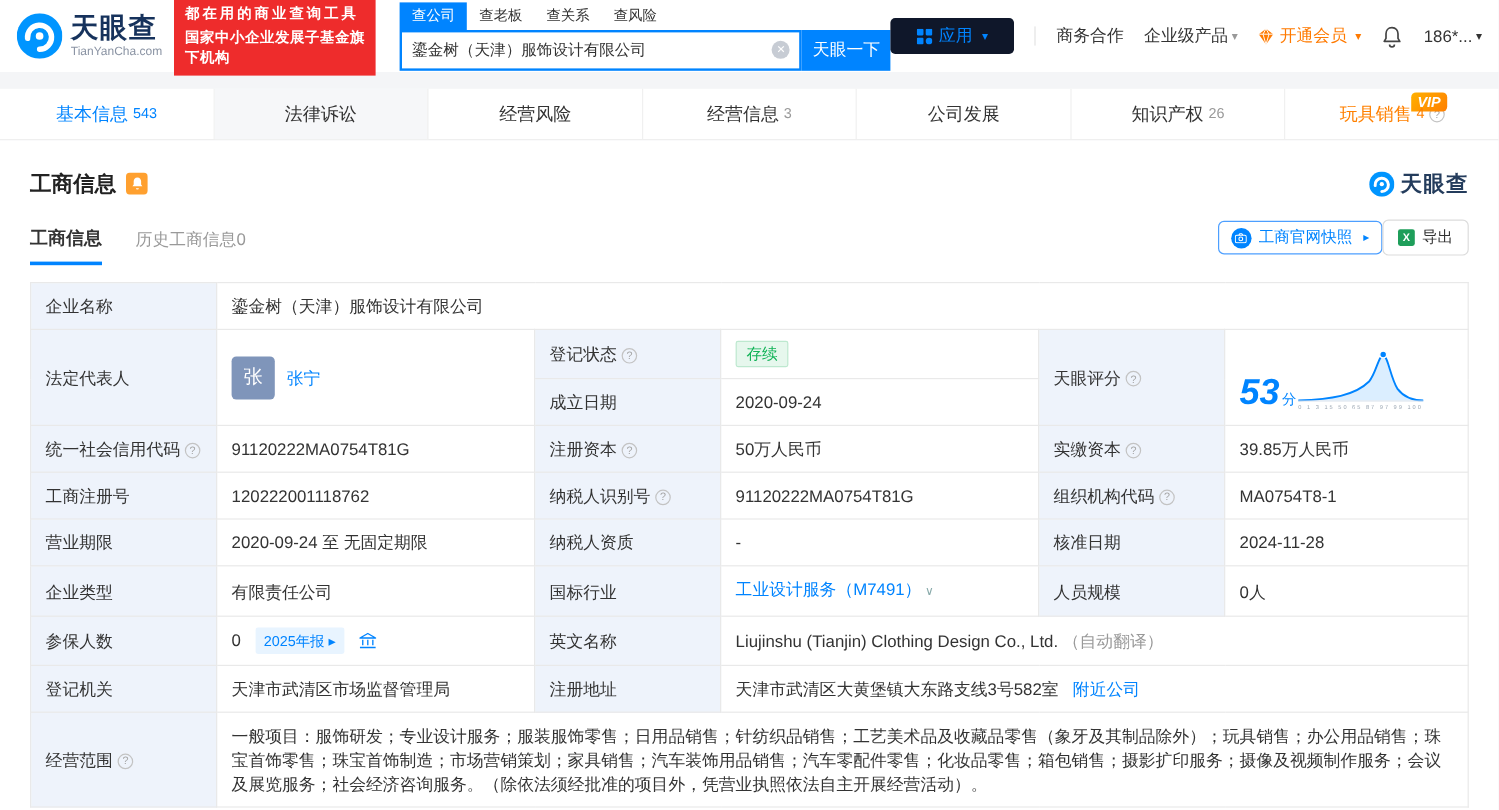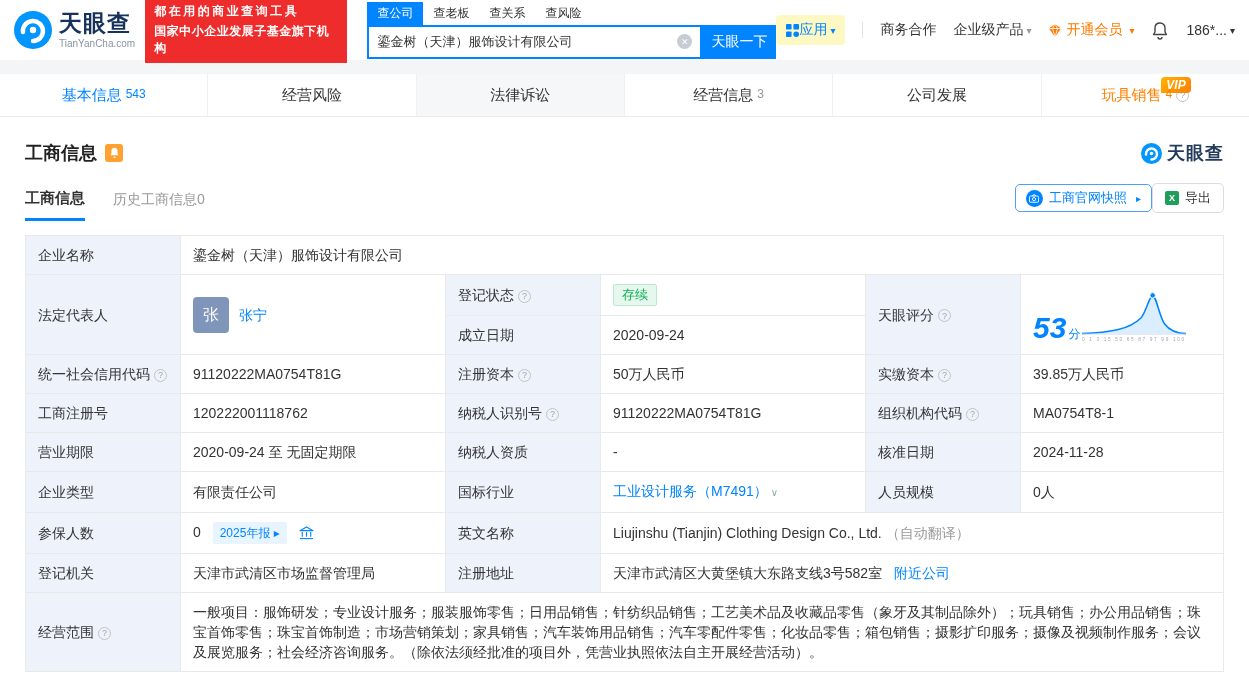--- a/index.html
+++ b/index.html
@@ -24,21 +24,21 @@
   .search-tabs { display:flex; }
   .stab { font-size:12px; color:#333; padding:3px 10px; cursor:pointer; }
   .stab.active { background:#0084ff; color:#fff; }
   .search-row { display:flex; }
   .search-box { width:335px; height:34px; border:2px solid #0084ff; background:#fff; display:flex; align-items:center; padding:0 8px; }
   .search-box input { flex:1; border:none; outline:none; font-size:13px; color:#333; font-family:inherit; }
   .clear-ic { width:15px; height:15px; border-radius:50%; background:#c7ccd4; color:#fff; font-size:9px; display:flex; align-items:center; justify-content:center; cursor:pointer; }
   .search-btn { width:74px; height:34px; background:#0084ff; color:#fff; border:none; font-size:14px; cursor:pointer; font-family:inherit; }
 
   .top-menu { margin-left:auto; display:flex; align-items:center; gap:17px; font-size:14px; color:#333; white-space:nowrap; }
-  .apps-pill { display:flex; align-items:center; background:#fef9c3; color:#0084ff; border-radius:4px; padding:6px 10px; cursor:pointer; }
+  .apps-pill { display:flex; align-items:center; gap:5px; background:#0f172a; color:#0084ff; border-radius:4px; padding:6px 22px; cursor:pointer; }
   .vdiv { width:1px; height:16px; background:#e3e3e3; }
   .menu-item { color:#333; cursor:pointer; display:flex; align-items:center; }
   .menu-item .caret { color:#999; }
   .vip-item { color:#ff7a00; display:flex; align-items:center; gap:4px; cursor:pointer; }
   .bell-btn { display:flex; cursor:pointer; }
   .acct { display:flex; align-items:center; cursor:pointer; }
 
   
   .nav { height:43px; background:#fff; display:flex; margin-top:14px; border-bottom:1px solid #ebebeb; }
   .ntab { flex:1; display:flex; align-items:center; justify-content:center; font-size:15px; color:#333; border-right:1px solid #f0f0f0; cursor:pointer; position:relative; }
@@ -164,32 +164,36 @@
           <span class="caret">▾</span>
         </span>
     </div>
   </header>
 
   <nav class="nav">
     <div class="ntab active">
       <span>基本信息</span>
       <span class="count">543</span>
     </div>
+    <div class="ntab shaded">
+      <span>法律诉讼</span>
+    </div>
     <div class="ntab">
       <span>经营风险</span>
-    </div>
-    <div class="ntab shaded">
-      <span>法律诉讼</span>
     </div>
     <div class="ntab">
       <span>经营信息</span>
       <span class="count">3</span>
     </div>
     <div class="ntab">
       <span>公司发展</span>
+    </div>
+    <div class="ntab">
+      <span>知识产权</span>
+      <span class="count">26</span>
     </div>
     <div class="ntab viptab">
       <span class="vip-badge">VIP</span>
       <span>玩具销售</span>
       <span class="count">4</span>
       <span class="help">?</span>
     </div>
   </nav>
 
   <main class="content">

